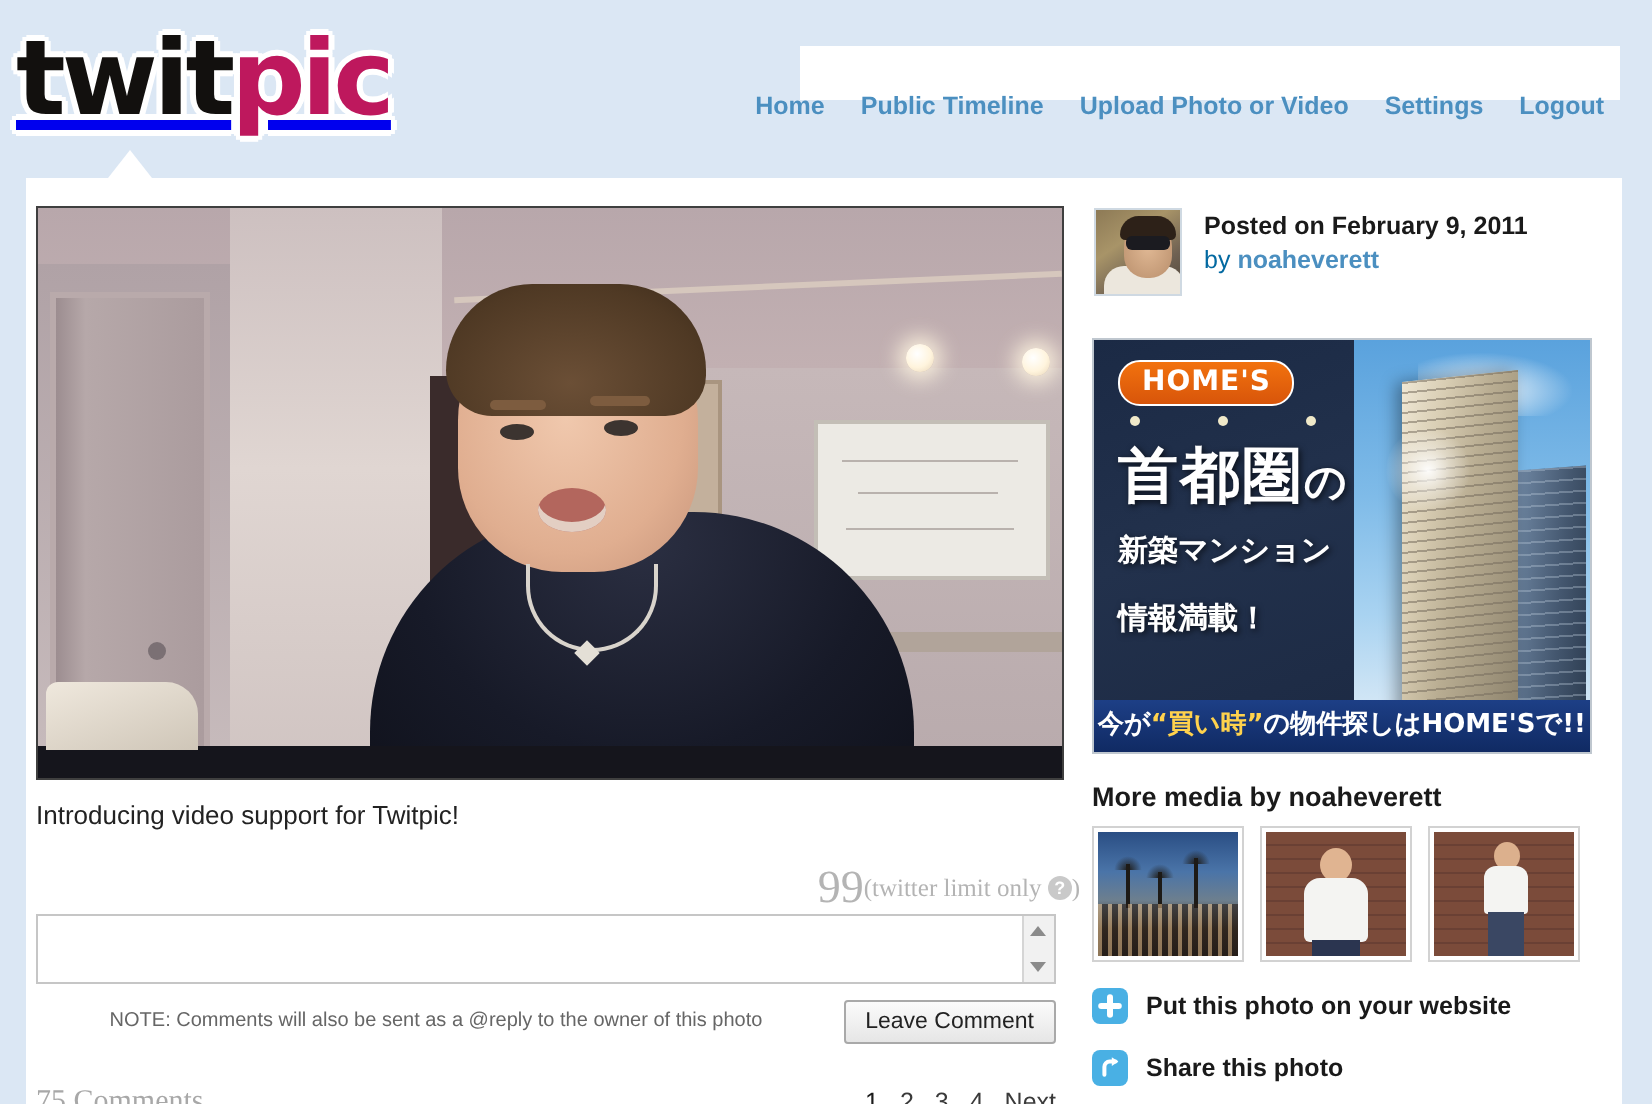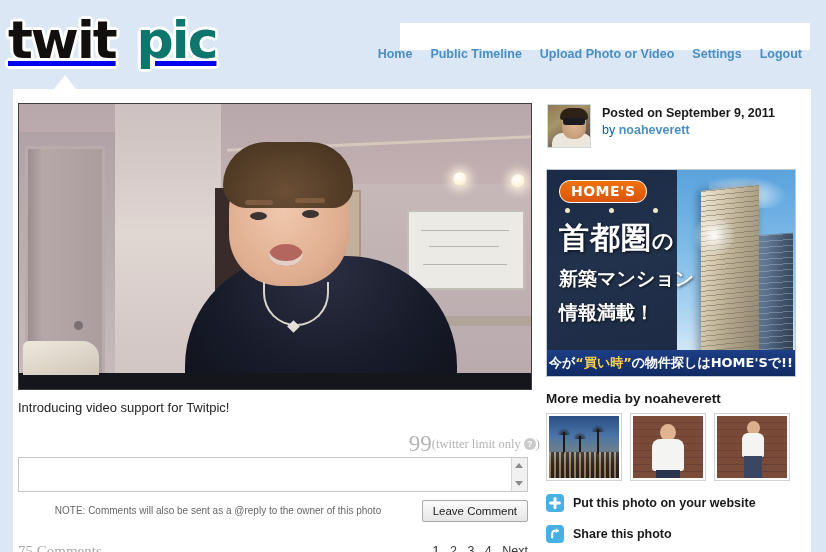--- a/index.html
+++ b/index.html
@@ -32,21 +32,21 @@
     letter-spacing: -2px;
     line-height: 62px;
     white-space: nowrap;
     text-shadow:
       -2px -2px 0 #fff,  2px -2px 0 #fff,
       -2px  2px 0 #fff,  2px  2px 0 #fff,
       -3px  0   0 #fff,  3px  0   0 #fff,
        0   -3px 0 #fff,  0    3px 0 #fff;
   }
   #logo .tw { color: #12100e; }
-  #logo .pc { color: #0f766e; margin-left: 21px; }
+  #logo .pc { color: #be185d; }
 
   #nav {
     position: absolute;
     left: 400px; top: 23px;
     width: 410px; height: 27px;
     background: #ffffff;
     box-sizing: border-box;
   }
   #nav ul {
     margin: 0; padding: 16px;
@@ -438,21 +438,21 @@
     letter-spacing: 1px;
     text-shadow: 1px 1px 3px rgba(0,0,0,.7);
     white-space: nowrap;
   }
   #ad .jp1 .small { font-size: 21px; }
   #ad .jp2, #ad .jp3 {
     position:absolute; left:12px;
     color:#fff;
     font-family: "DejaVu Sans", sans-serif;
     font-weight: bold;
-    font-size: 19px;
+    font-size: 15px;
     letter-spacing: 0px;
     text-shadow: 1px 1px 3px rgba(0,0,0,.7);
     white-space: nowrap;
   }
   #ad .jp2 { top: 96px; }
   #ad .jp3 { top: 130px; }
   #ad .dots {
     position:absolute; left:18px; top:38px; width:110px; height:6px;
   }
   #ad .dots i {
@@ -667,21 +667,21 @@
   <div id="right-col">
 
     <div id="post-info">
       <div id="avatar">
         <div class="a-shirt"></div>
         <div class="a-face"></div>
         <div class="a-hair"></div>
         <div class="a-glass"></div>
       </div>
       <div id="post-meta">
-        <div id="posted-on">Posted on September 9, 2011</div>
+        <div id="posted-on">Posted on February 9, 2011</div>
         <div><span id="posted-by-label">by </span><a id="posted-by-user" href="#">noaheverett</a></div>
       </div>
     </div>
 
     <div id="ad">
       <div class="sky"></div>
       <div class="cloud1"></div>
       <div class="tower-b"></div>
       <div class="tower-main"></div>
       <div class="flare"></div>

